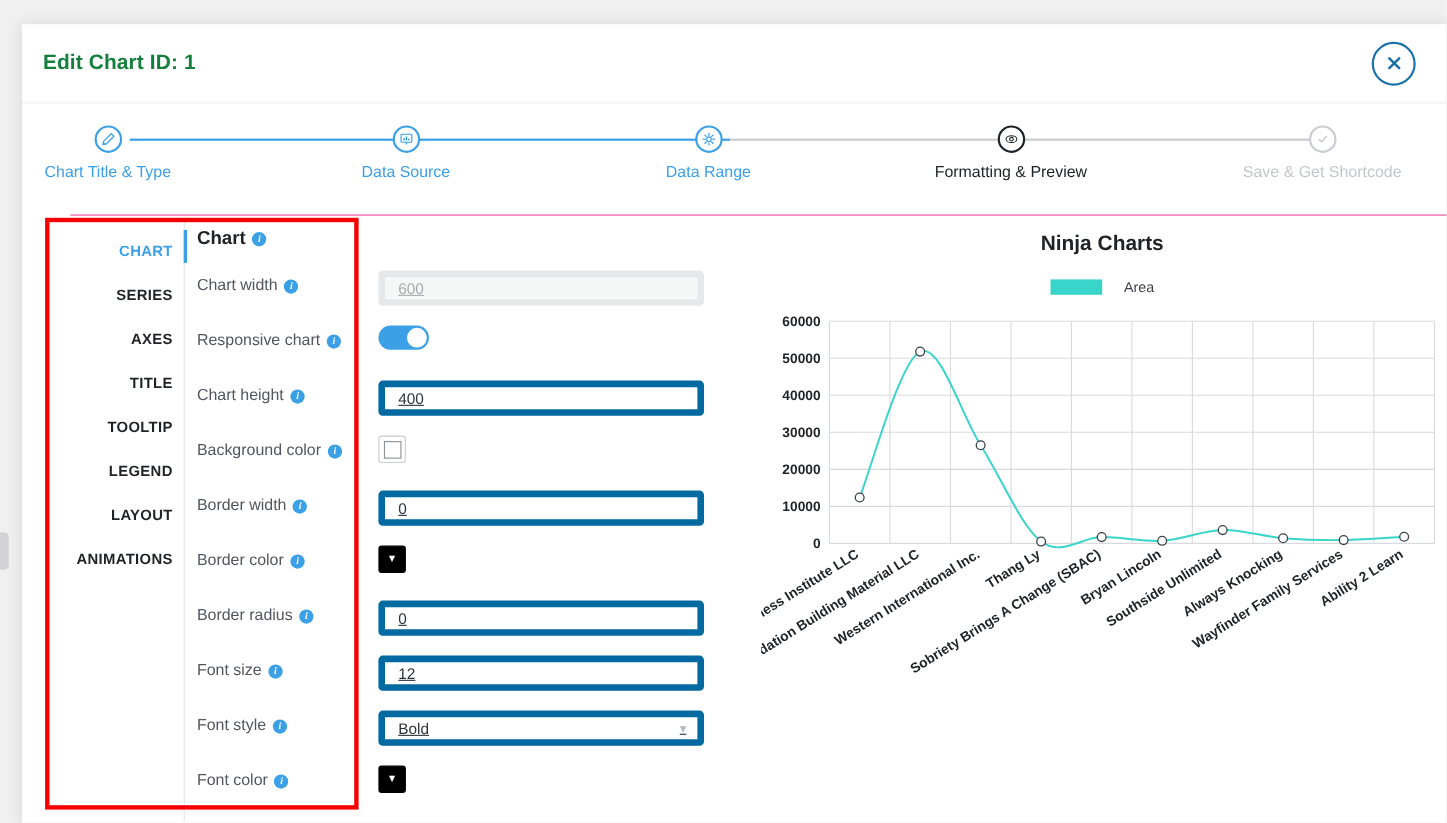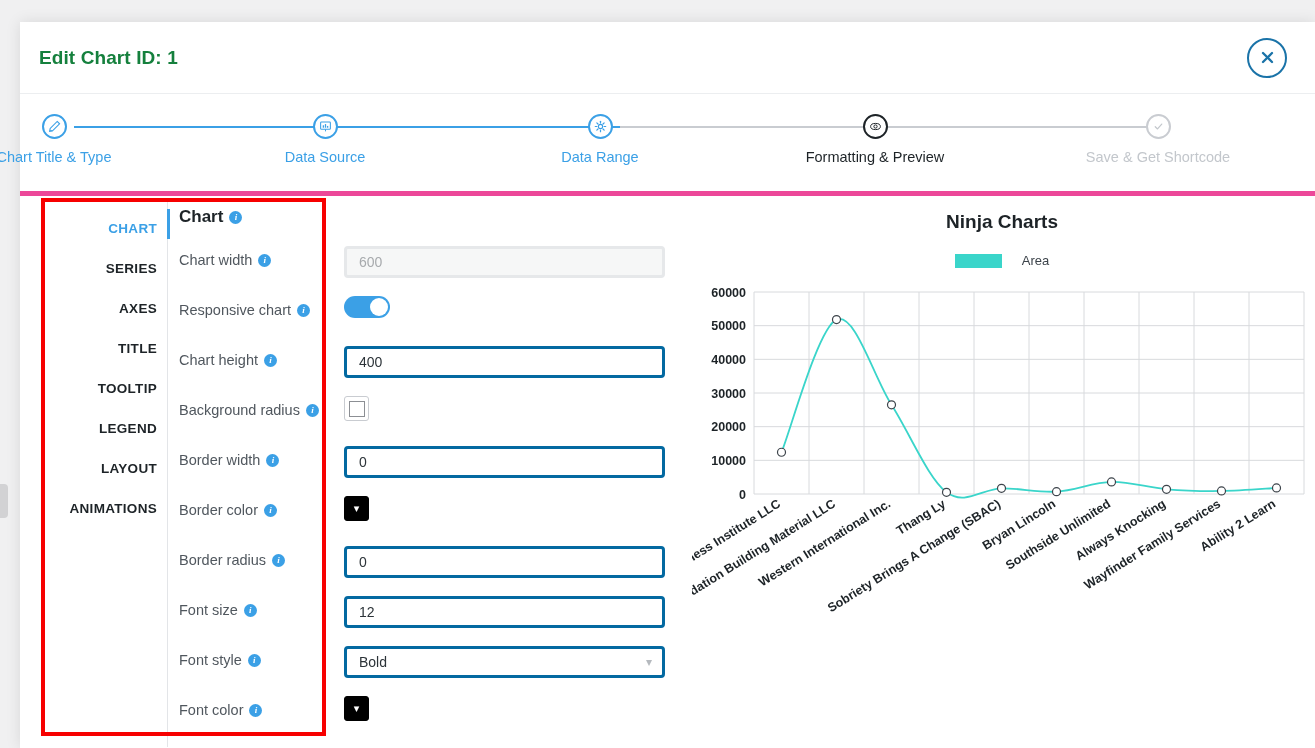--- a/index.html
+++ b/index.html
@@ -43,21 +43,21 @@
     position: absolute; right: 28px; top: 50%; transform: translateY(-50%);
     width: 40px; height: 40px; border-radius: 50%;
     border: 2.5px solid #1a73a8; background: #fff;
     display: flex; align-items: center; justify-content: center;
     cursor: pointer;
   }
   #close-button svg { display:block; }
 
   
   #stepper {
-    position: relative; height: 102px; border-bottom: 5px solid #ec4899;
+    position: relative; height: 102px; border-bottom: 1px solid #ec4899; margin-left: 44px;
   }
   .step {
     position: absolute; top: 20px; width: 200px;
     text-align: center;
   }
   .step-circle {
     width: 25px; height: 25px; border-radius: 50%;
     background: #fff; border: 2px solid #3ba0e6;
     margin: 0 auto; position: relative; z-index: 3;
     display: flex; align-items: center; justify-content: center;
@@ -127,24 +127,25 @@
   .info-icon {
     width: 13px; height: 13px; border-radius: 50%;
     background: #3ba0e6; color: #fff; font-size: 9px; font-style: italic;
     font-weight: bold; display: inline-flex; align-items: center;
     justify-content: center; flex: 0 0 13px; font-family: "Liberation Serif", serif;
     cursor: pointer;
   }
   .field-control { flex: 1; padding-top: 0px; }
 
   input.txt, .select-box {
-    width: 321px; height: 32px; border: 3px solid #0369a1;
+    width: 296px; height: 32px; border: 6px solid #0369a1;
     border-radius: 4px; background: #fff; font-size: 14px;
     color: #2c3338; padding: 0 12px; outline: none;
     font-family: "Liberation Sans", sans-serif;
+    text-decoration: underline;
   }
   input.txt.disabled {
     background: #f6f7f7; border-color: #e6e8ea; color: #a7aaad;
   }
   input.txt::placeholder { color: #a7aaad; }
   .select-box {
     display: flex; align-items: center; justify-content: space-between;
     cursor: pointer; padding-right: 10px;
   }
   .select-box .chev { color: #b5b9be; font-size: 12px; }
@@ -327,21 +328,21 @@
             <span>Chart height</span>
             <span class="info-icon">i</span>
           </div>
           <div class="field-control">
             <input class="txt" type="text" value="400" style="">
           </div>
         </div>
 
         <div class="field-row">
           <div class="field-label">
-            <span>Background radius</span>
+            <span>Background color</span>
             <span class="info-icon">i</span>
           </div>
           <div class="field-control">
             <div class="color-btn">
               <div class="inner-white"></div>
             </div>
           </div>
         </div>
 
         <div class="field-row">

